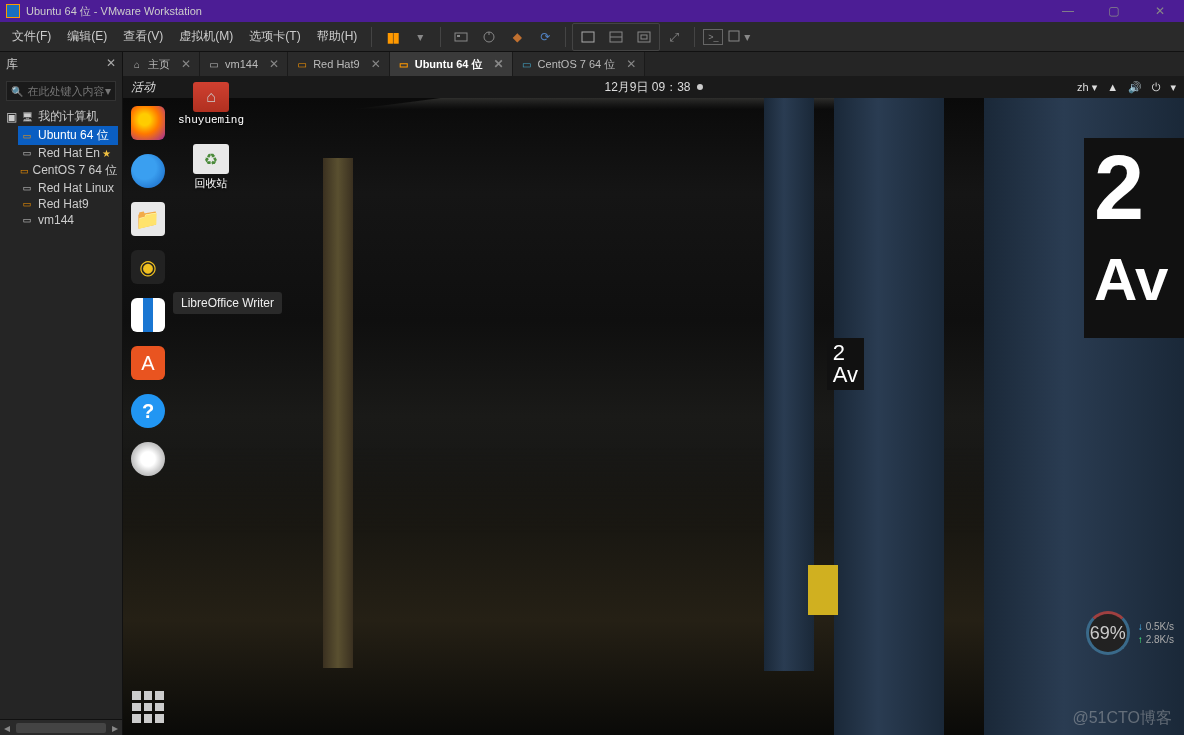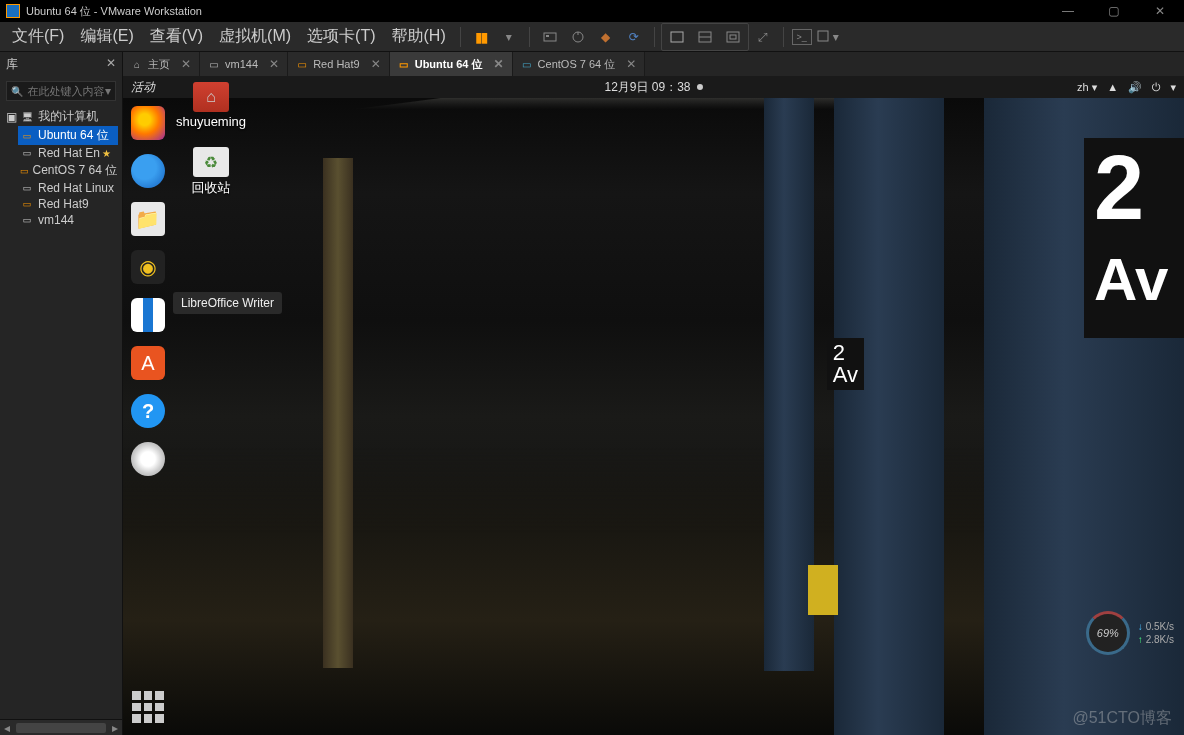--- a/index.html
+++ b/index.html
@@ -1,27 +1,27 @@
 <!DOCTYPE html>
 <html><head>
 <meta charset="utf-8">
 <style>
 * { margin: 0; padding: 0; box-sizing: border-box; font-family: "Segoe UI", "Microsoft YaHei", sans-serif; }
 body { background: #1e1e1e; color: #ccc; font-size: 12px; width: 1184px; height: 735px; overflow: hidden; position: relative; }
 
 
-.titlebar { height: 22px; background: #000000; display: flex; align-items: center; padding: 0 6px; }
+.titlebar { height: 22px; background: #4c1d95; display: flex; align-items: center; padding: 0 6px; }
 .titlebar-icon { width: 14px; height: 14px; background: #1a6fbf; border: 1px solid #f90; margin-right: 6px; }
 .titlebar-title { flex: 1; color: #ccc; font-size: 11px; }
 .win-controls { display: flex; gap: 18px; margin-right: 4px; }
 .win-btn { width: 28px; height: 18px; display: flex; align-items: center; justify-content: center; color: #888; cursor: pointer; }
 
 
 .menubar { height: 30px; background: #2a2a2a; display: flex; align-items: center; padding: 0 4px; border-bottom: 1px solid #111; }
-.menu-item { padding: 4px 8px; color: #ccc; font-size: 16px; cursor: pointer; }
+.menu-item { padding: 4px 8px; color: #ccc; font-size: 12px; cursor: pointer; }
 .menu-sep { width: 1px; height: 20px; background: #444; margin: 0 6px; }
 .tb-btn { width: 24px; height: 24px; display: flex; align-items: center; justify-content: center; color: #888; cursor: pointer; margin: 0 2px; }
 .tb-pause { color: #f90; font-size: 14px; letter-spacing: -2px; }
 .tb-group { display: flex; align-items: center; }
 .tb-group.boxed { border: 1px solid #444; border-radius: 2px; padding: 1px; }
 
 
 .main { display: flex; height: calc(100% - 52px); }
 
 
@@ -91,28 +91,28 @@
 .dock-dvd { background: radial-gradient(circle, #fff 30%, #ccc 60%, #999 100%); border-radius: 50%; }
 .dock-apps { position: absolute; bottom: 12px; left: 9px; width: 32px; height: 32px; display: grid; grid-template-columns: repeat(3,1fr); gap: 3px; cursor: pointer; }
 .dock-apps span { background: #ccc; }
 
 
 .desk-icons { position: absolute; left: 56px; top: 6px; display: flex; flex-direction: column; gap: 18px; z-index: 5; }
 .desk-icon { width: 64px; display: flex; flex-direction: column; align-items: center; gap: 2px; cursor: pointer; }
 .desk-icon-img { width: 36px; height: 30px; border-radius: 3px; display: flex; align-items: center; justify-content: center; font-size: 16px; }
 .folder-img { background: linear-gradient(#d04030,#b03020); }
 .trash-img { background: #e8e8e8; color: #4a8a3a; }
-.desk-icon-label { color: #fff; font-size: 13px; text-shadow: 0 1px 2px #000; }
+.desk-icon-label { color: #fff; font-size: 11px; text-shadow: 0 1px 2px #000; font-family: Liberation Mono, monospace; }
 
 
 .tooltip { position: absolute; left: 50px; top: 216px; background: #2a2a2a; color: #eee; padding: 4px 8px; font-size: 12px; border-radius: 3px; z-index: 20; }
 
 
 .net-widget { position: absolute; right: 10px; bottom: 80px; display: flex; align-items: center; gap: 8px; color: #aaa; font-size: 10px; z-index: 20; }
-.net-circle { width: 44px; height: 44px; border-radius: 50%; border: 3px solid #3a6a8a; border-top-color: #a04040; display: flex; align-items: center; justify-content: center; font-size: 11px; color: #ccc; background: #222; font-style: italic; }
+.net-circle { width: 44px; height: 44px; border-radius: 50%; border: 3px solid #3a6a8a; border-top-color: #a04040; display: flex; align-items: center; justify-content: center; font-size: 18px; color: #ccc; background: #222; }
 .net-stats { display: flex; flex-direction: column; gap: 2px; }
 .net-down::before { content: "↓ "; color: #4ac0ff; }
 .net-up::before { content: "↑ "; color: #4aff80; }
 
 .watermark { position: absolute; right: 12px; bottom: 6px; color: rgba(200,200,200,0.4); font-size: 16px; z-index: 20; }
 </style>
 </head>
 <body>
 
 <div class="titlebar">

